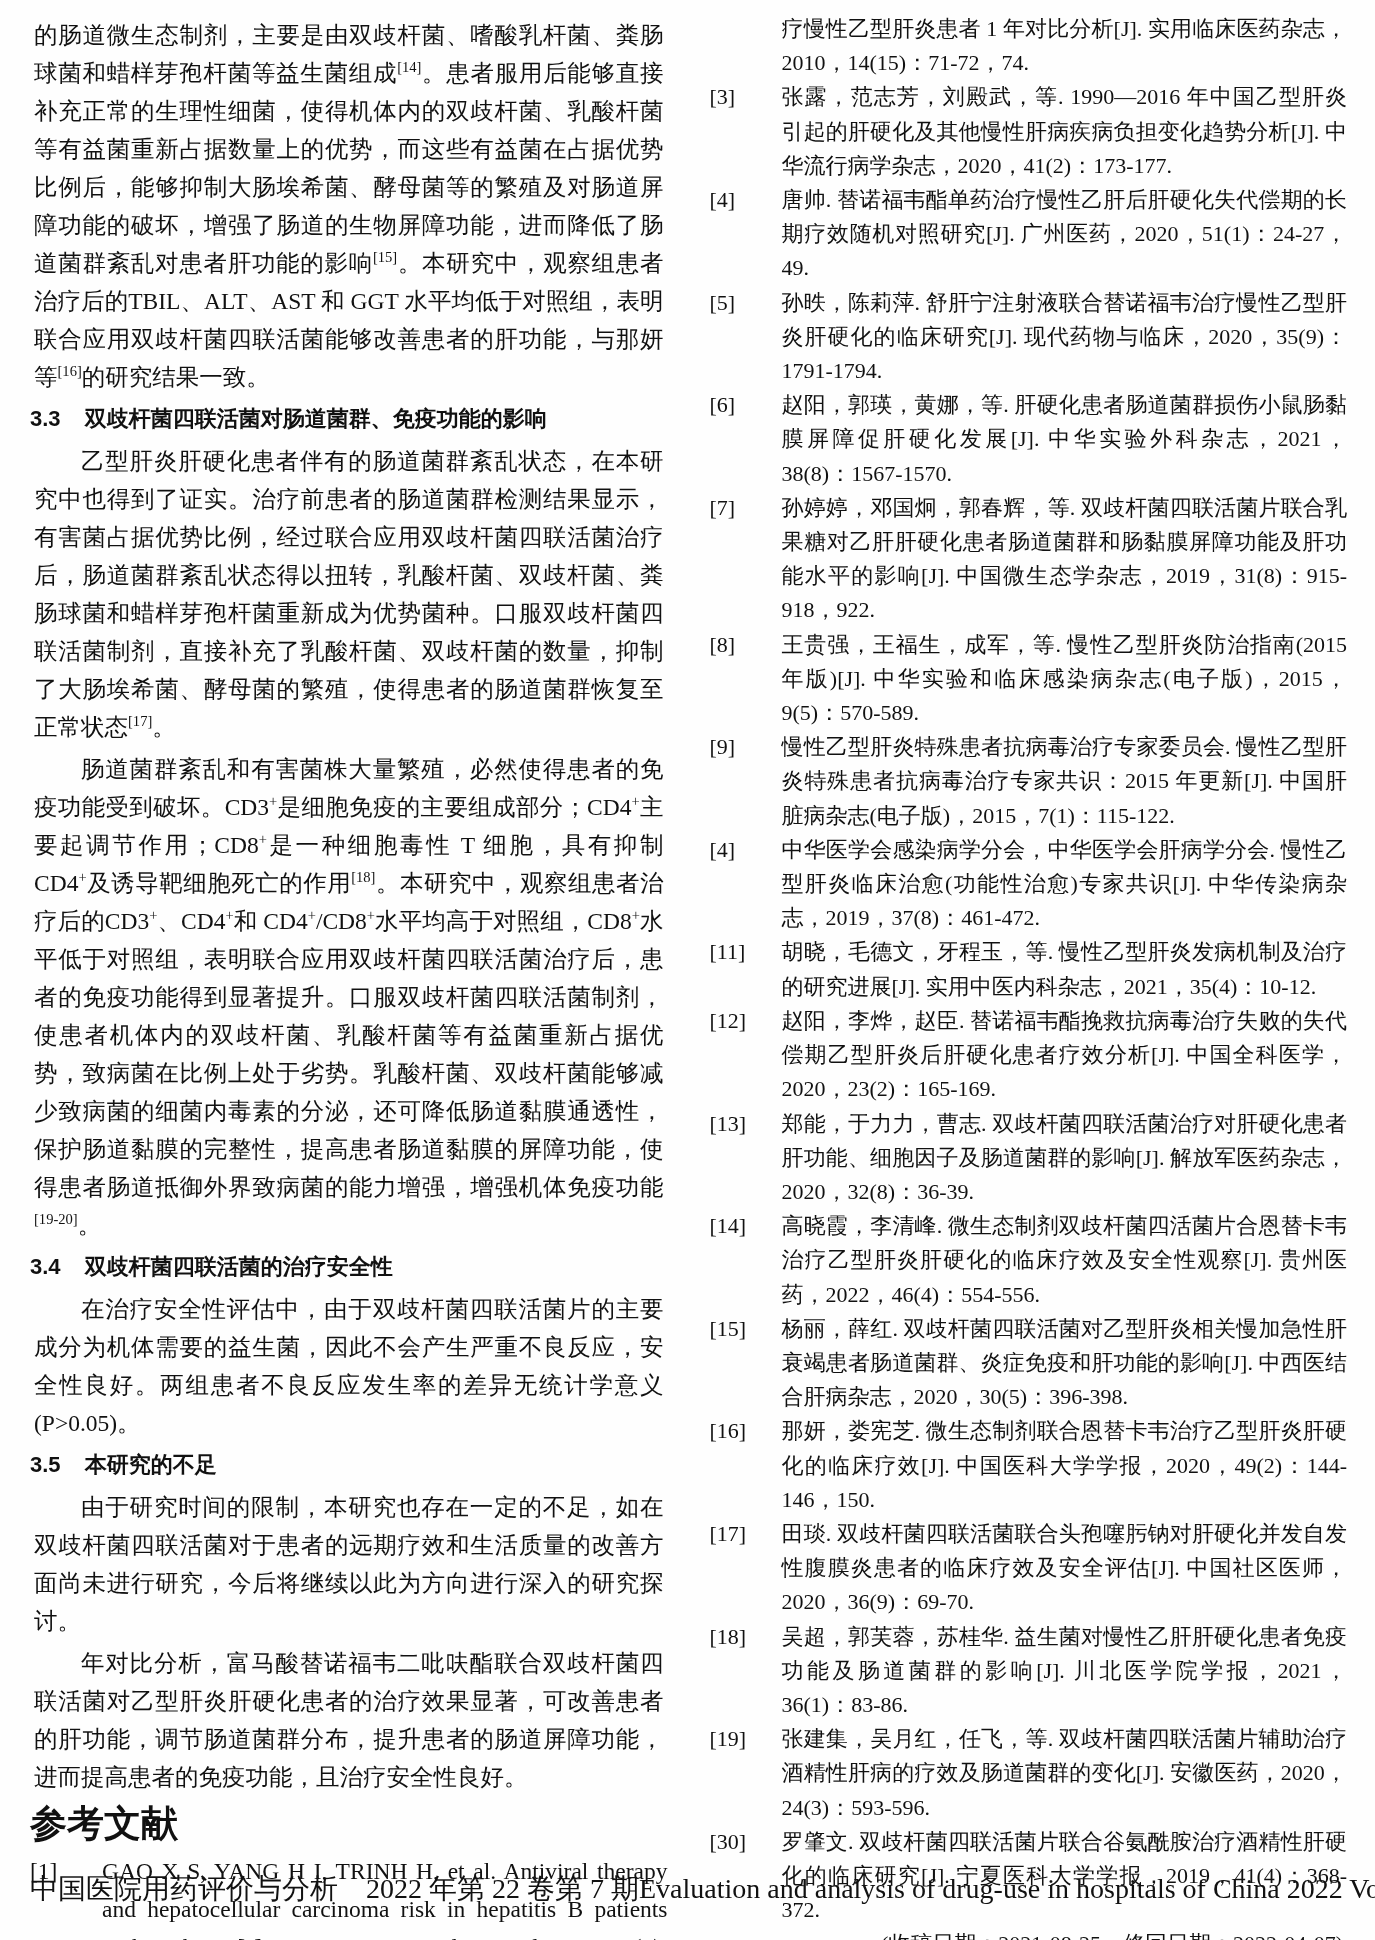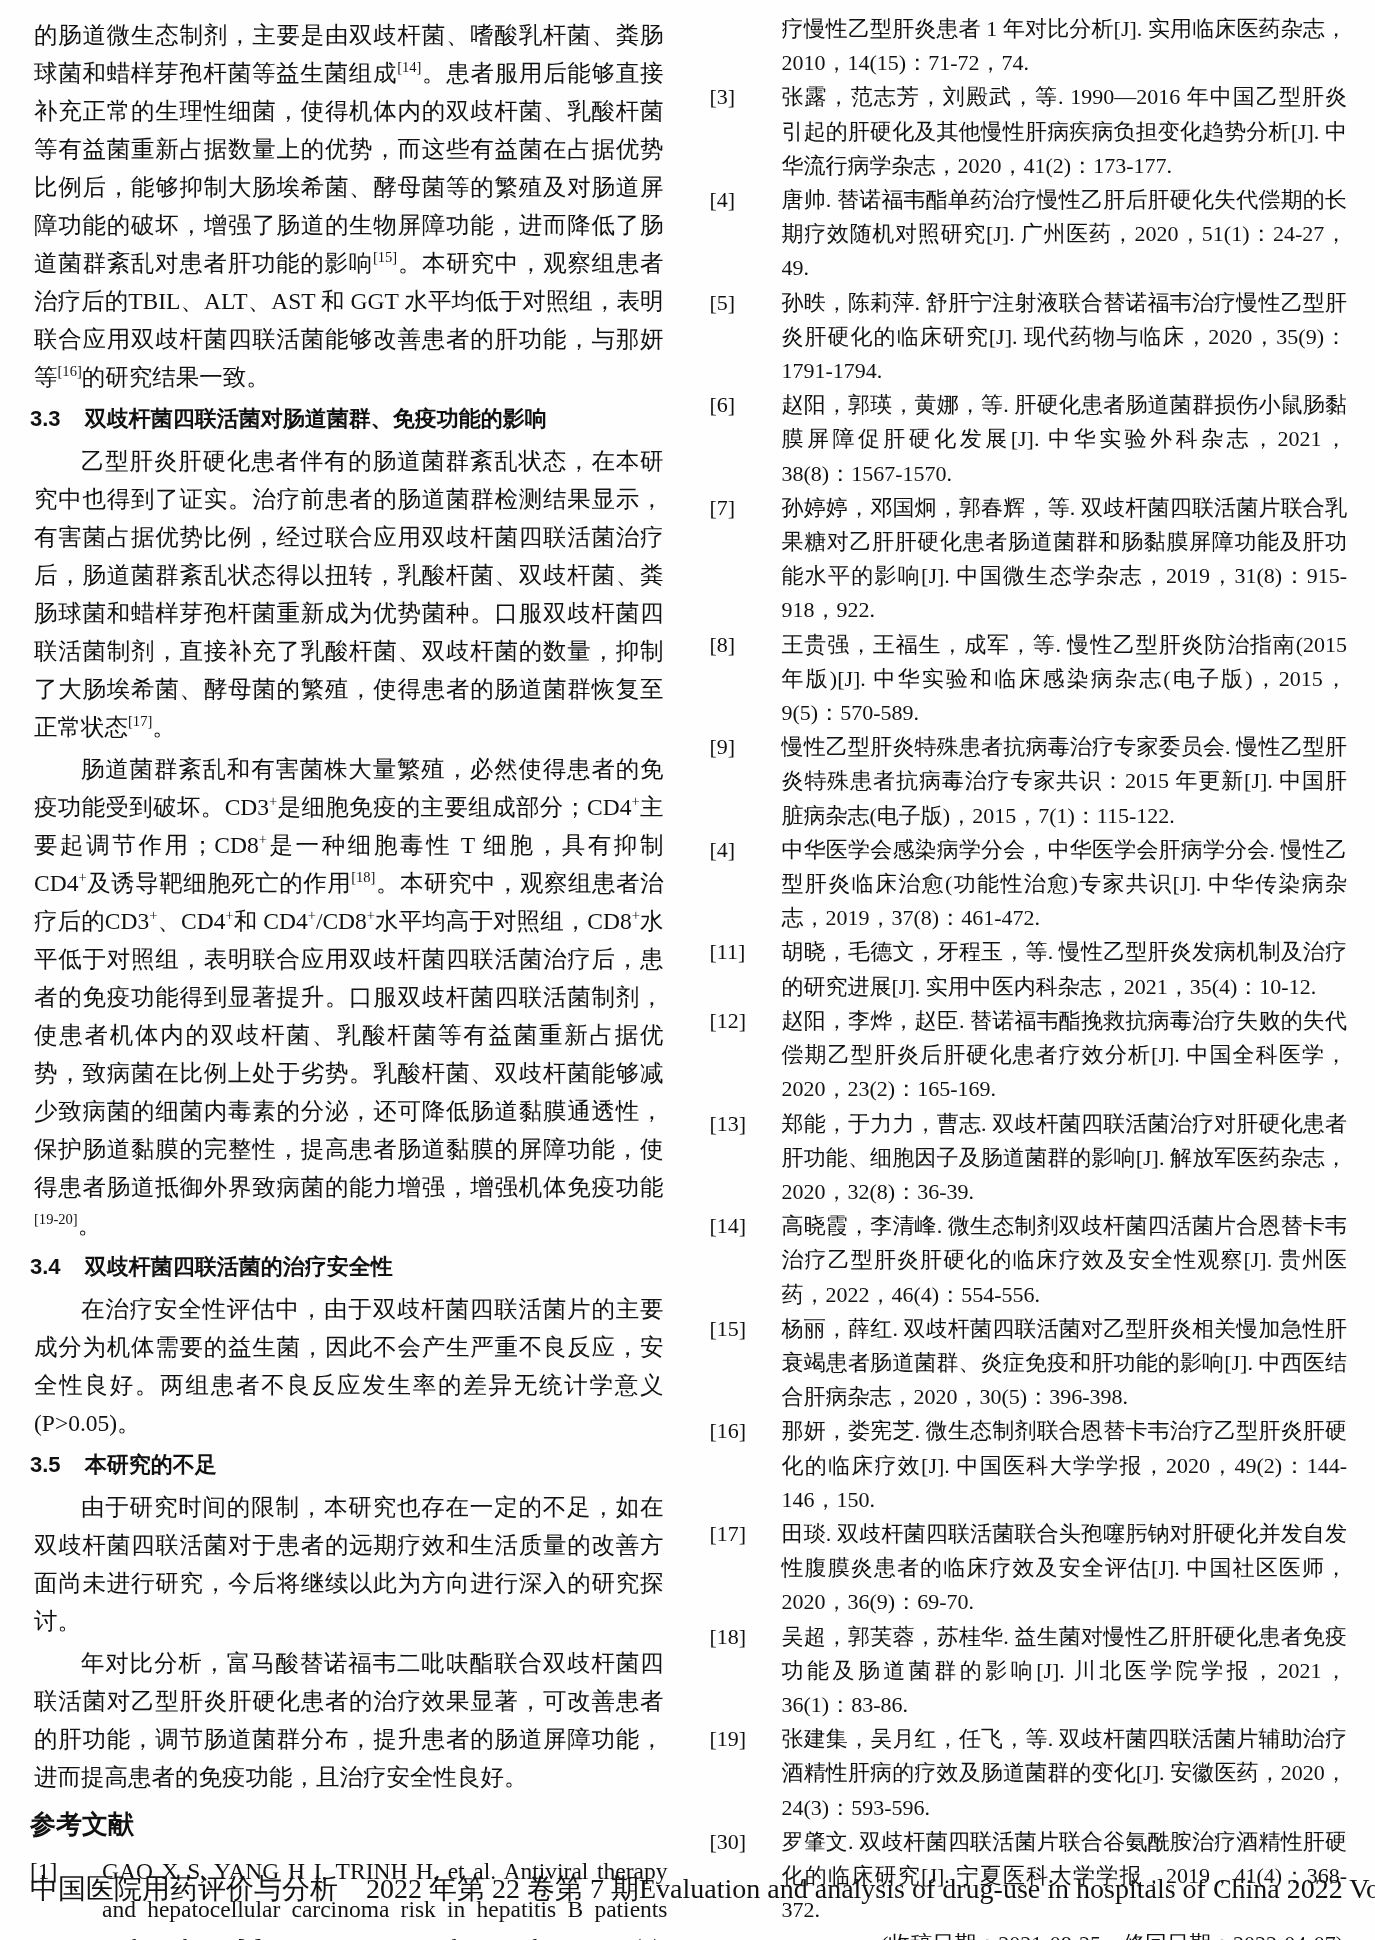--- a/index.html
+++ b/index.html
@@ -40,21 +40,21 @@
   }
   .sec-h {
     font-family: "Liberation Sans", "DejaVu Sans", sans-serif;
     font-weight: 700;
     font-size: 22px;
   }
   .sec-h .sec-num { margin-right: 1.1em; }
   .ref-head {
     font-family: "Liberation Sans", "DejaVu Sans", sans-serif;
     font-weight: 700;
-    font-size: 26px;
+    font-size: 37px;
     line-height: 48px;
     margin: 2px 0 4px 0;
   }
   .ref {
     position: relative;
     padding-left: 72px;
     text-align: justify;
     text-justify: inter-ideograph;
   }
   .ref-label {

